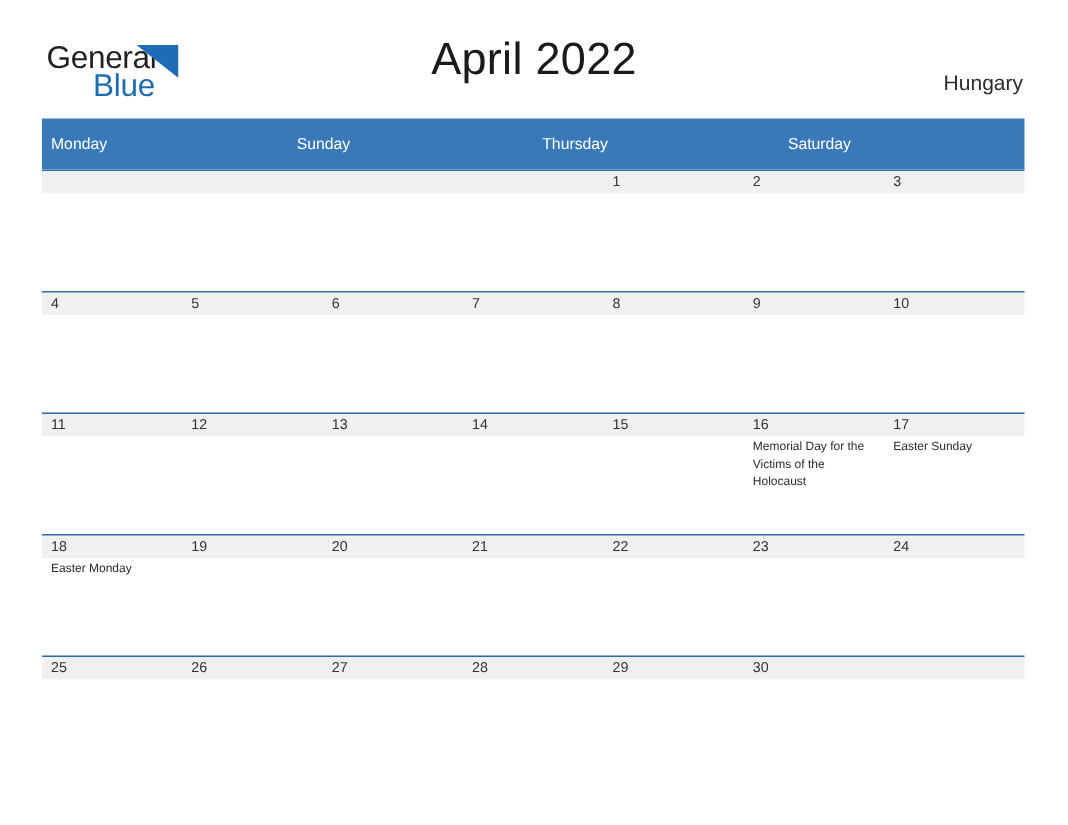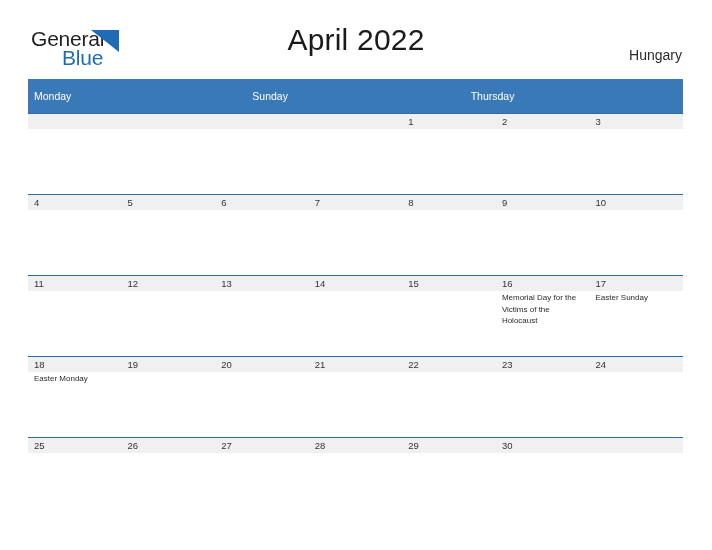--- a/index.html
+++ b/index.html
@@ -158,20 +158,21 @@
   <div class="country-label">Hungary</div>
 
 </div>
 
 <div class="calendar">
 
   <div class="dow-row">
     <div class="dow-cell">Monday</div>
     <div class="dow-cell">Sunday</div>
     <div class="dow-cell">Thursday</div>
+    <div class="dow-cell">Saturday</div>
   </div>
 
   <div class="week-row">
     <div class="date-band">
       <div class="day-cell-num"></div>
       <div class="day-cell-num"></div>
       <div class="day-cell-num"></div>
       <div class="day-cell-num"></div>
       <div class="day-cell-num">1</div>
       <div class="day-cell-num">2</div>

